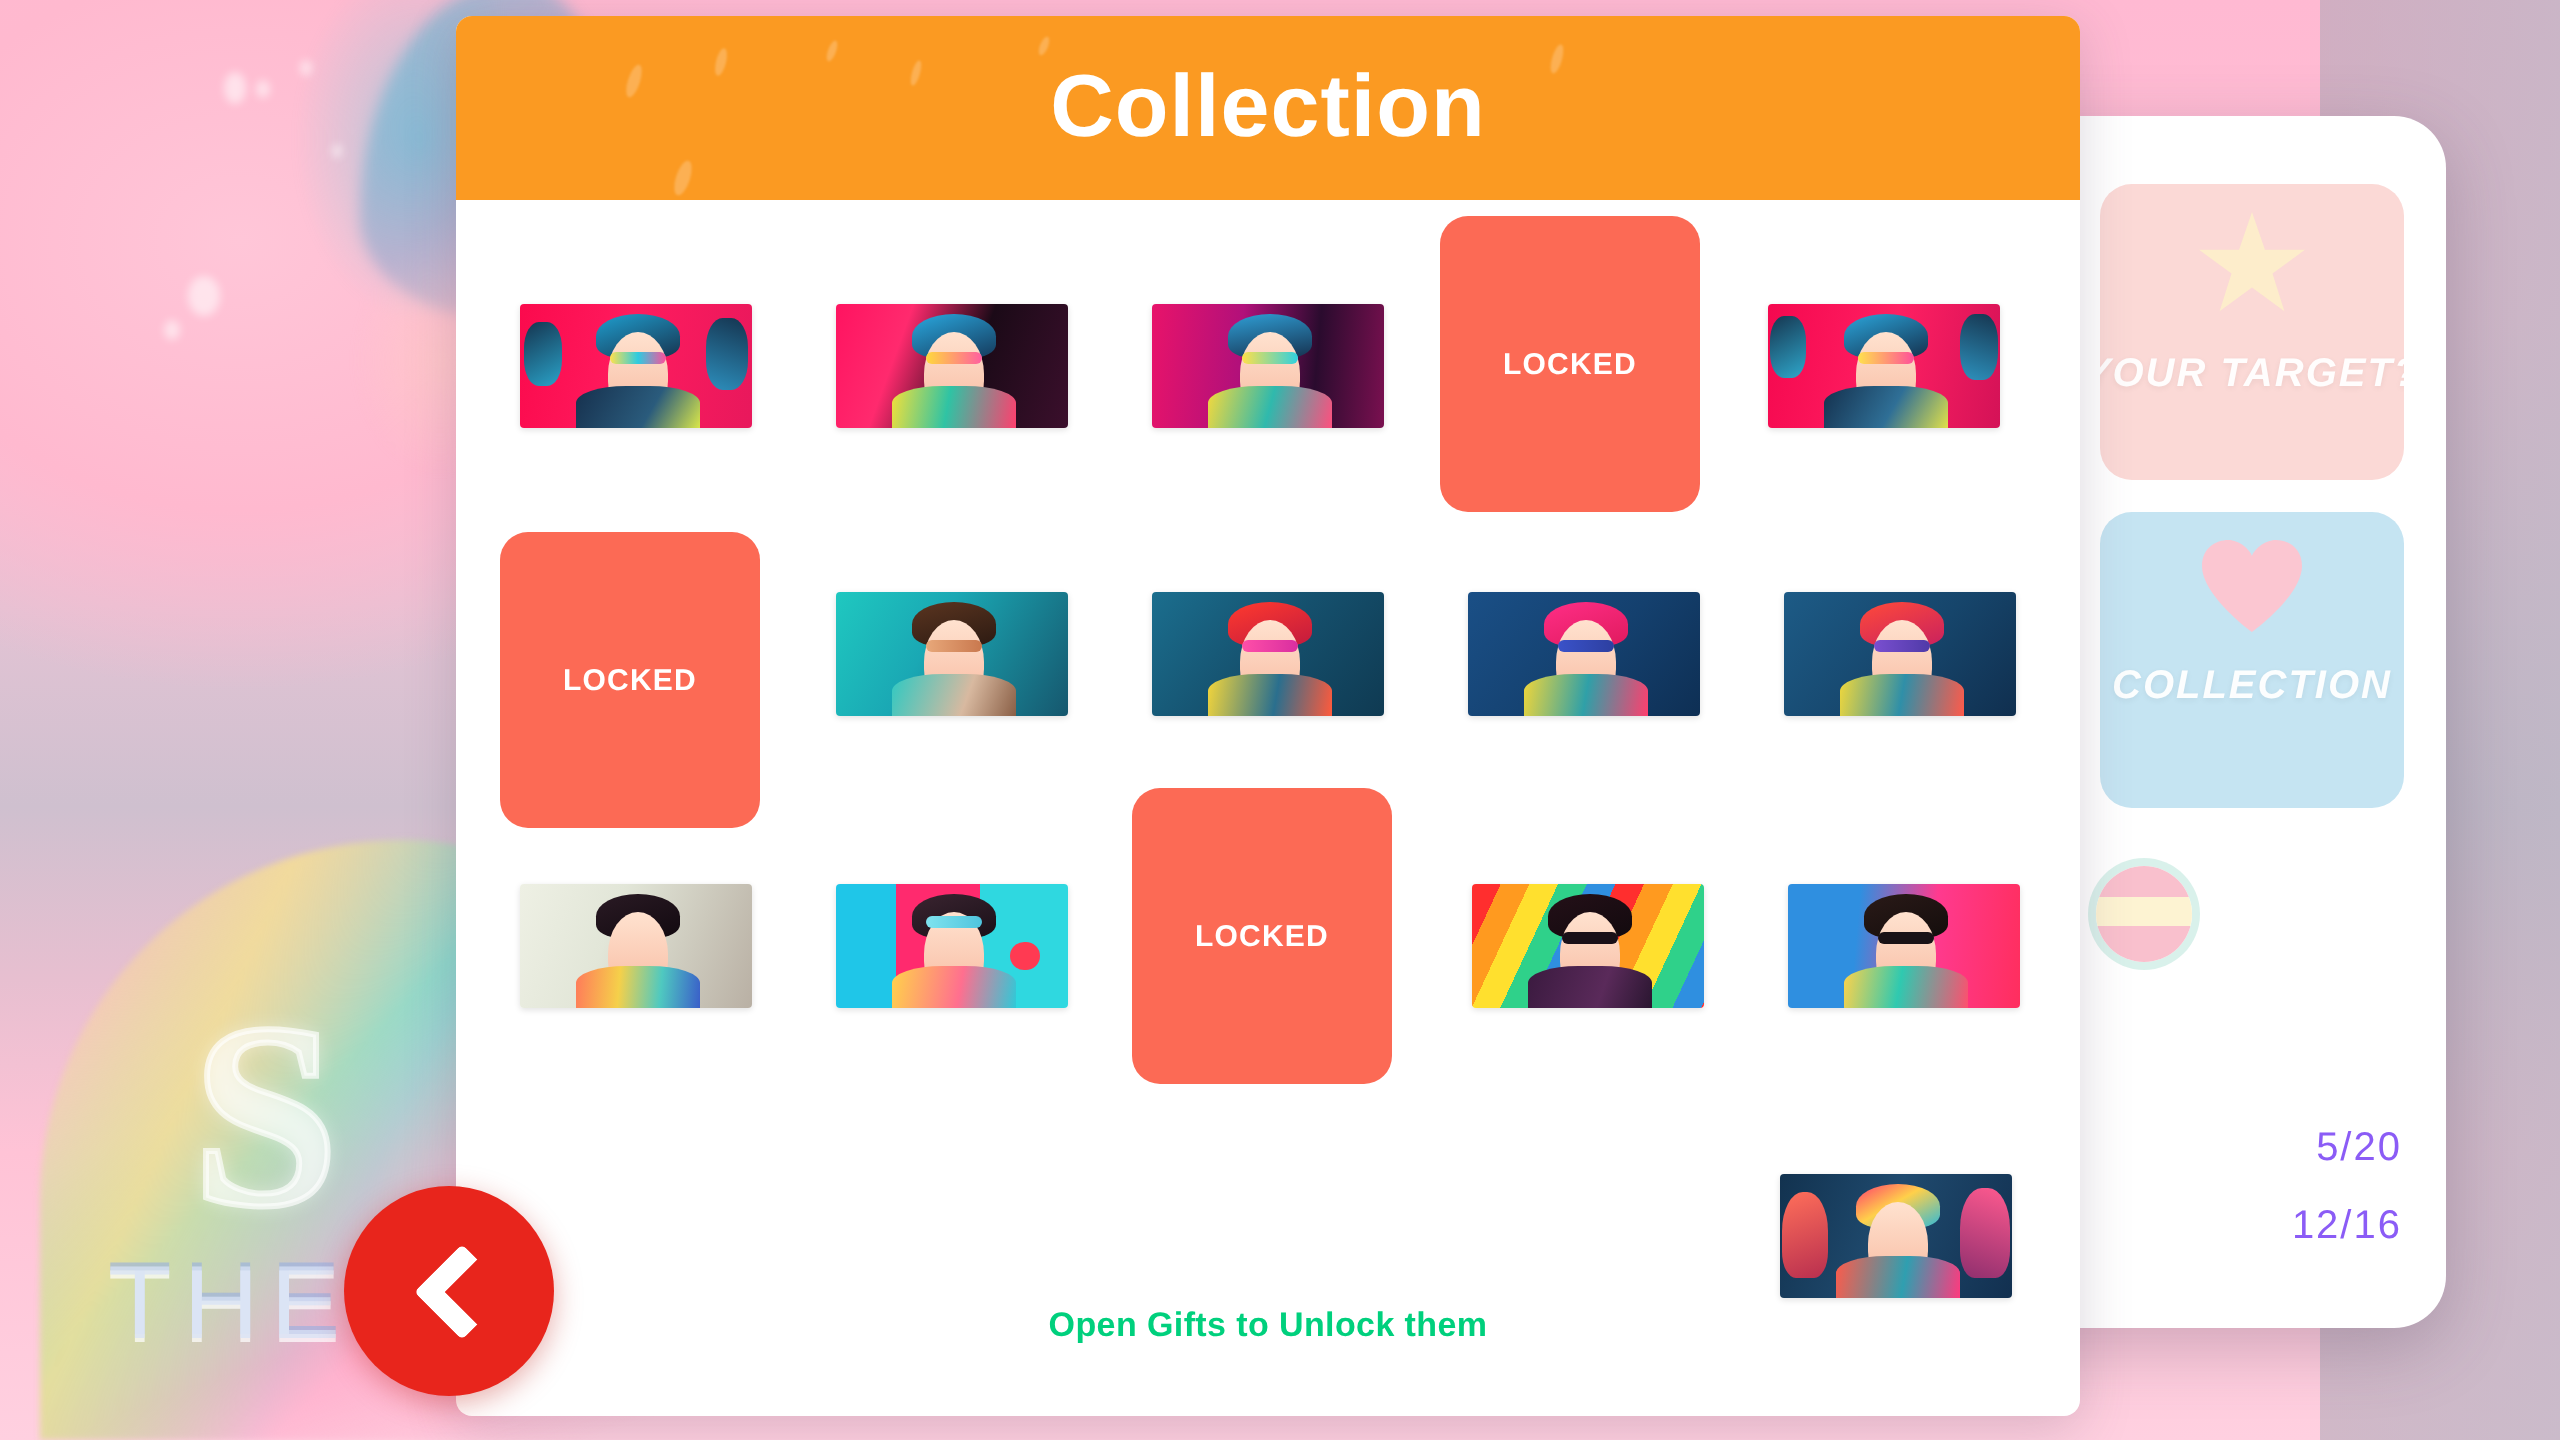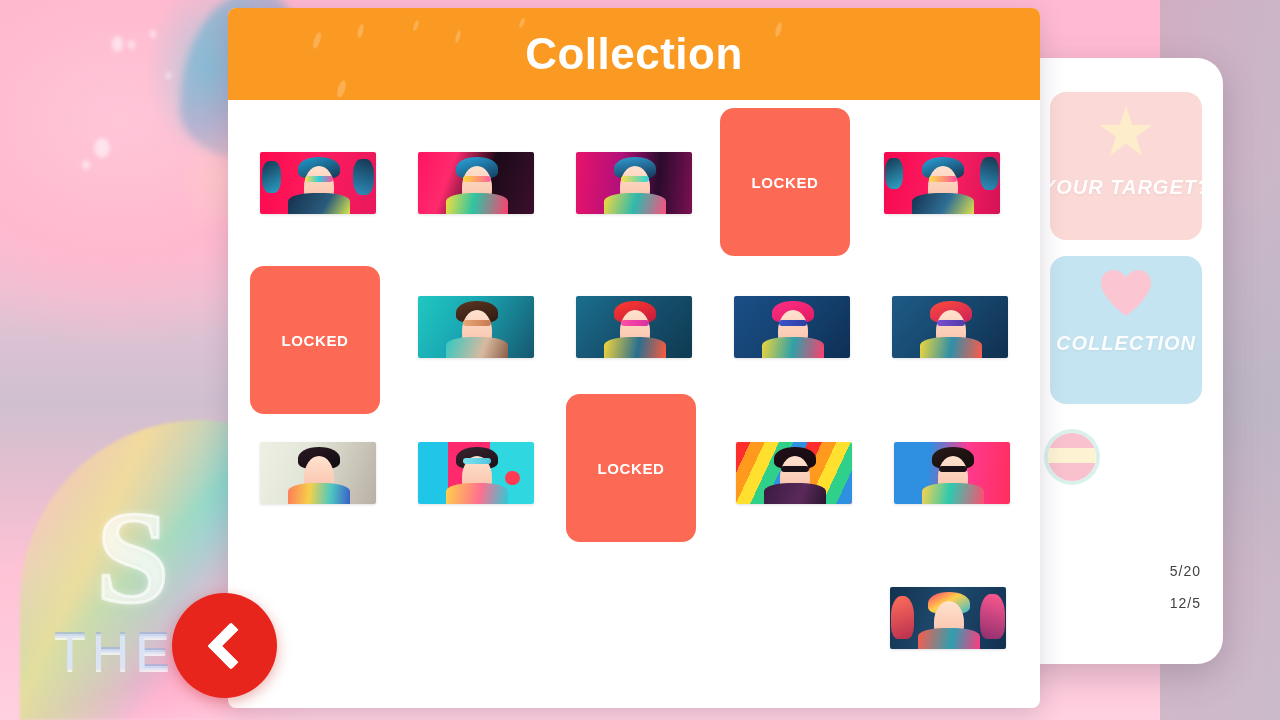--- a/index.html
+++ b/index.html
@@ -167,22 +167,22 @@
         #fdf3d2 32%, #fdf3d2 62%,
         #f9c0cd 62%, #f9c0cd 100%);
     box-shadow: 0 0 0 4px rgba(196,233,224,.65);
   }
 
   .side-stats {
     position: absolute;
     left: 60px;
     right: 22px;
     top: 505px;
-    font-size: 14px;
-    color: #404040;
+    font-size: 20px;
+    color: #8b5cf6;
   }
   .side-stat-row {
     display: flex;
     justify-content: space-between;
     align-items: baseline;
     margin-bottom: 16px;
   }
   .side-stat-label { letter-spacing: .5px; }
   .side-stat-value { letter-spacing: 1px; }
 
@@ -361,21 +361,21 @@
 
     <div class="side-badge"></div>
 
     <div class="side-stats">
       <div class="side-stat-row">
         <span class="side-stat-label">ed:</span>
         <span class="side-stat-value">5/20</span>
       </div>
       <div class="side-stat-row">
         <span class="side-stat-label">on:</span>
-        <span class="side-stat-value">12/5</span>
+        <span class="side-stat-value">12/16</span>
       </div>
     </div>
 
   </div>
 
   <div class="modal">
 
     <div class="modal-header">
       <div class="hdr-speck" style="left:86px;  top:24px; width:6px;  height:17px; transform:rotate(18deg);"></div>
       <div class="hdr-speck" style="left:130px; top:16px; width:5px;  height:14px; transform:rotate(14deg);"></div>
@@ -550,20 +550,21 @@
             <div class="face"></div>
             <div class="torso" style="background:linear-gradient(100deg,#ff5a4a,#2f9fb0 55%,#ff3a7e);"></div>
             <div style="position:absolute;left:1%;top:14%;width:20%;height:70%;background:linear-gradient(160deg,#ff6f5a,#b82f4f);border-radius:45% 45% 30% 30%;"></div>
             <div style="position:absolute;right:1%;top:12%;width:21%;height:72%;background:linear-gradient(200deg,#ff5a8f,#8f2f6e);border-radius:45% 45% 30% 30%;"></div>
           </div>
         </div>
       </div>
 
     </div>
 
+    <div class="unlock-hint">Open Gifts to Unlock them</div>
 
   </div>
 
   <button class="back-button">
     <span class="chev"></span>
   </button>
 
 </div>
 
 </body></html>

